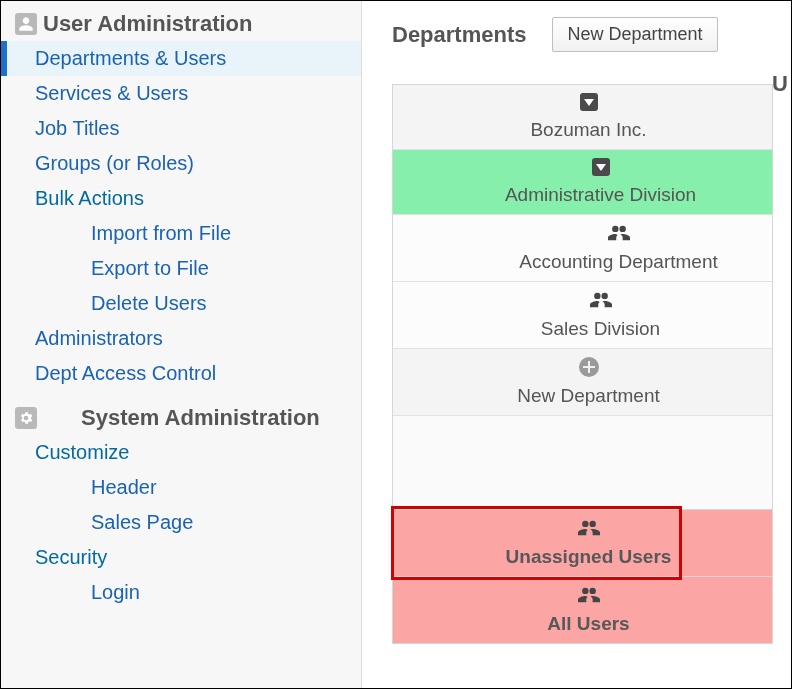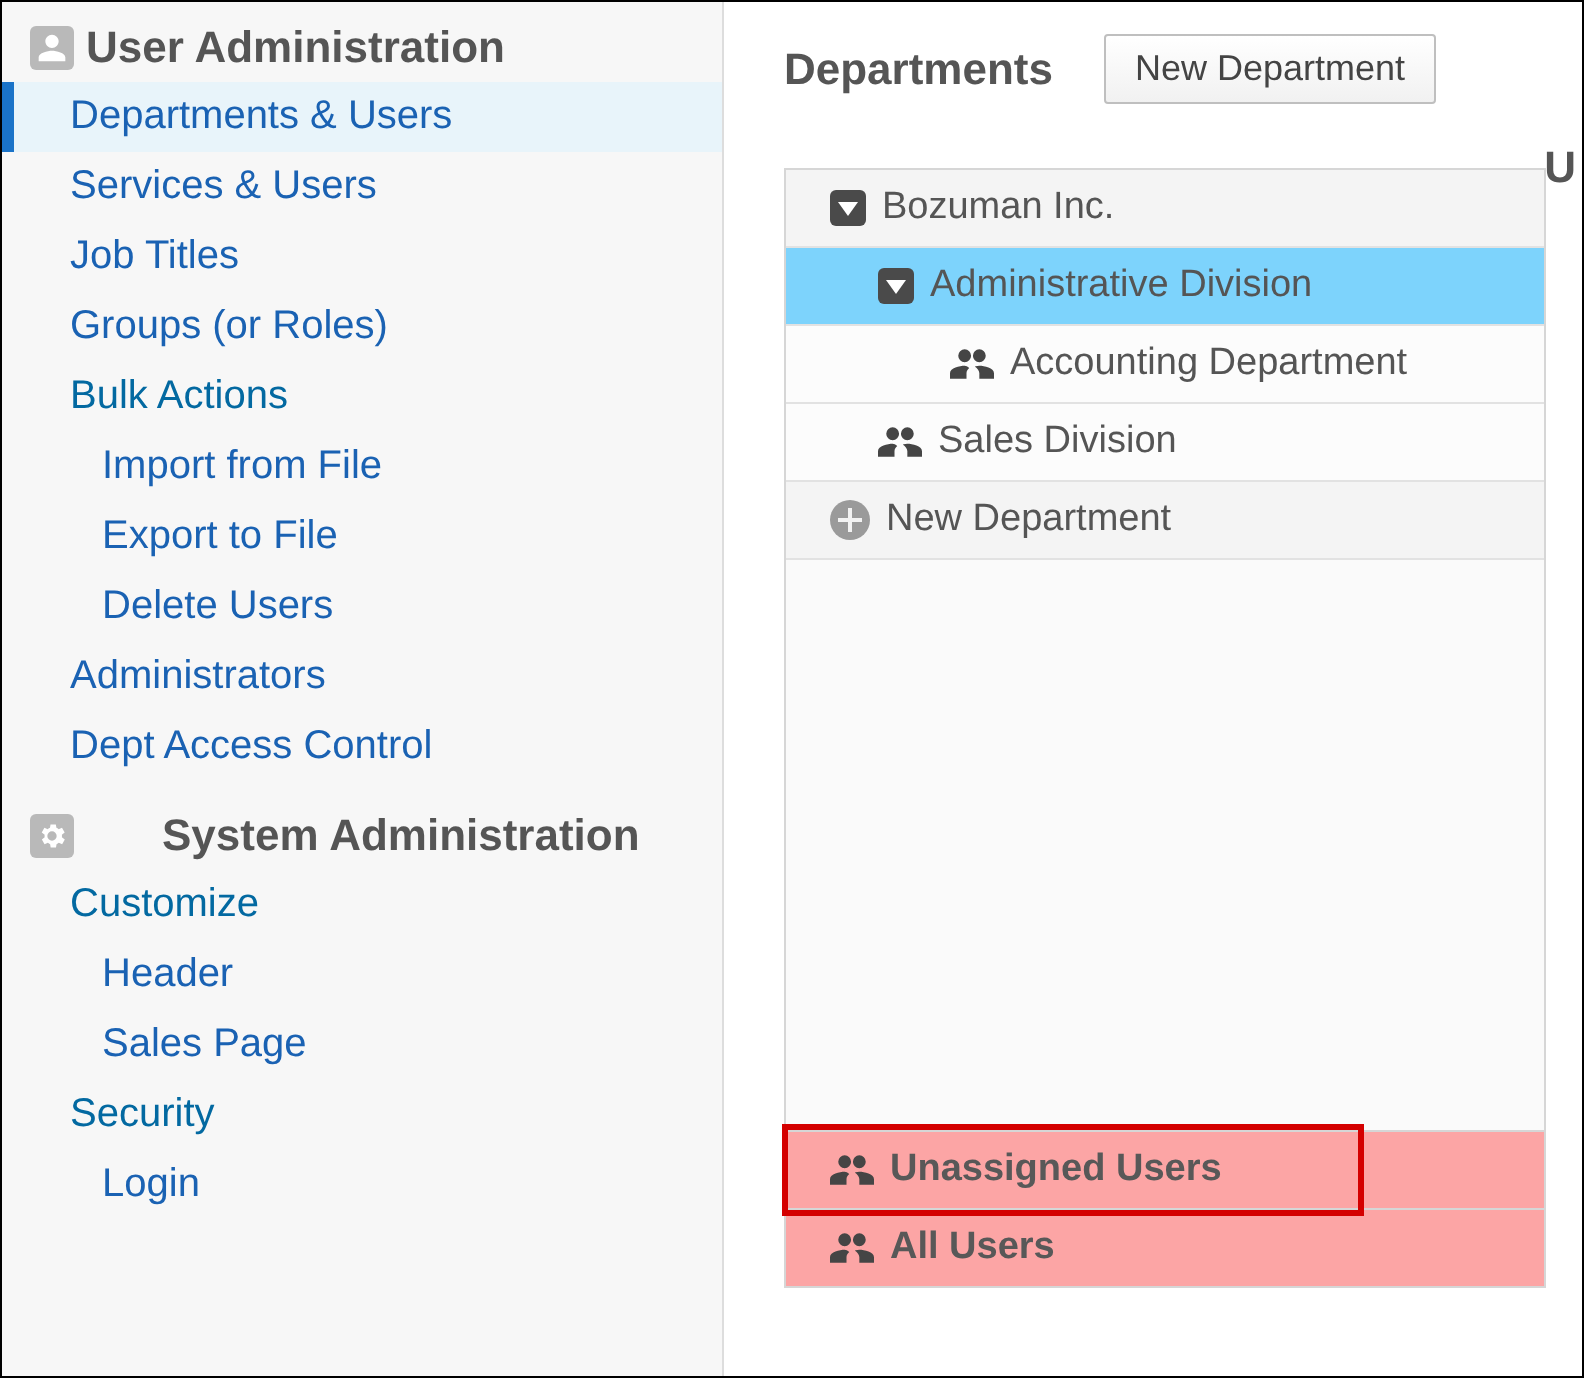--- a/index.html
+++ b/index.html
@@ -57,21 +57,21 @@
     background: #e8f4fa;
   }
   .nav-item.active::before {
     content: "";
     position: absolute;
     left: 0; top: 0; bottom: 0;
     width: 6px;
     background: #1a73c8;
   }
   .nav-sub {
-    padding-left: 50px;
+    padding-left: 90px;
   }
   .main {
     flex: 1;
     padding: 16px 18px 0 30px;
     position: relative;
   }
   .main-header {
     display: flex;
     align-items: center;
     gap: 26px;
@@ -100,26 +100,27 @@
   .tree-row {
     display: flex;
     align-items: center;
     gap: 8px;
     padding: 8px 10px;
     border-bottom: 1px solid #e2e2e2;
     font-size: 19px;
     color: #555;
     cursor: pointer;
     background: #f4f4f4;
+    flex-direction: column;
   }
   .tree-row.level1 { padding-left: 22px; }
   .tree-row.level2 { padding-left: 46px; }
   .tree-row.level3 { padding-left: 82px; }
   .tree-row.selected {
-    background: #7dd3fc;
+    background: #86efac;
   }
   .tree-row.light { background: #fcfcfc; }
   .expand-icon {
     width: 18px; height: 18px;
     display: inline-flex; align-items:center; justify-content:center;
     background: #4a4a4a;
     border-radius: 3px;
   }
   .expand-icon svg { width: 10px; height: 10px; fill: #fff; }
   .group-icon {

